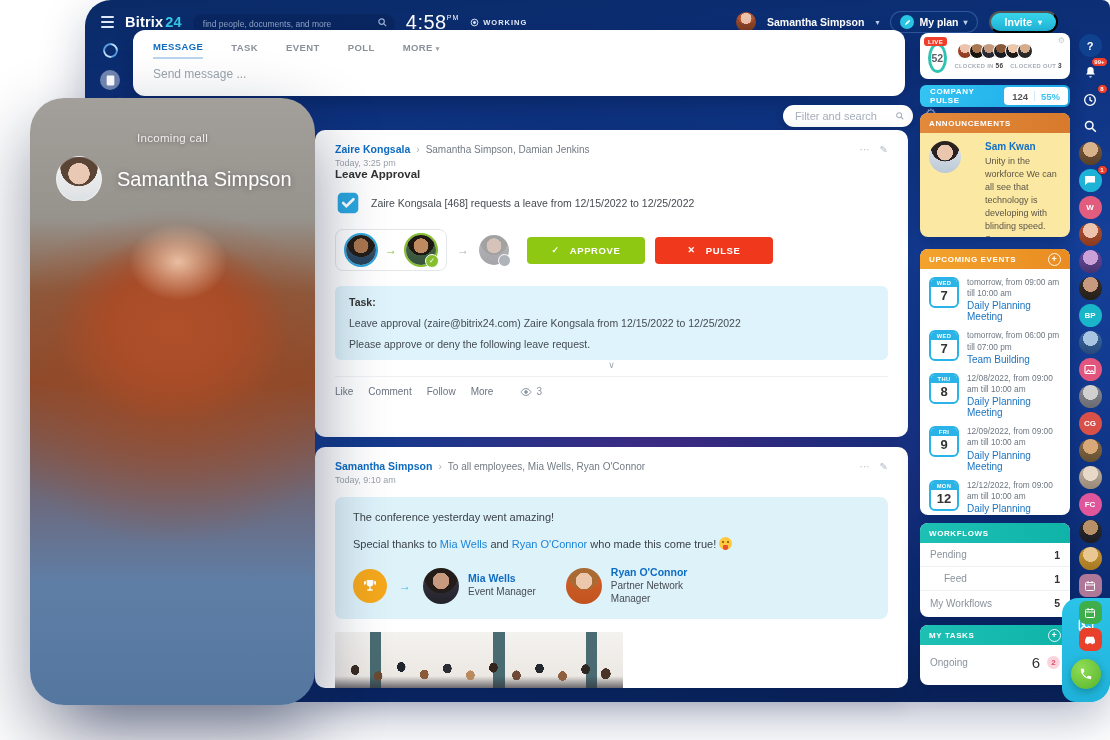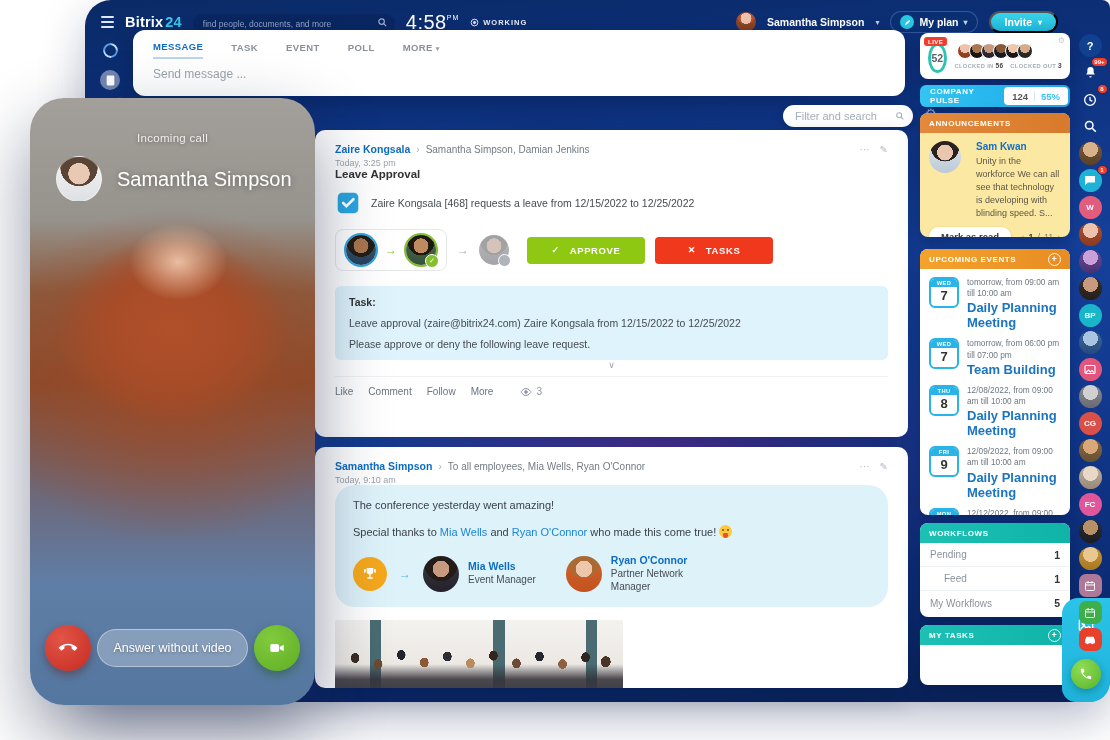--- a/index.html
+++ b/index.html
@@ -105,21 +105,21 @@
   .cmt-row{display:flex;align-items:center;gap:10px;margin-top:10px}
   .av-sam{width:26px;height:26px;border-radius:50%;flex:0 0 auto;background:
     radial-gradient(circle at 50% 34%,#eec3ae 0 30%,transparent 31%),
     radial-gradient(circle at 50% 20%,#b25130 0 48%,transparent 49%),linear-gradient(#7c93ad,#5d7countable)}
   .av-sam{background:
     radial-gradient(circle at 50% 34%,#eec3ae 0 30%,transparent 31%),
     radial-gradient(circle at 50% 20%,#b25130 0 48%,transparent 49%),linear-gradient(#7c93ad,#5d7a99)}
   .cmt-row input{flex:1;height:28px;border:1px solid #e2e6ea;border-radius:15px;padding:0 14px;font-size:10.5px;color:#555;outline:none}
   .cmt-row input::placeholder{color:#a7b0b8}
 
-  .msg-box{background:#def2fa;border-radius:20px;padding:14px 18px;}
+  .msg-box{background:#def2fa;border-radius:8px;padding:14px 18px;margin-top:12px}
   .msg-line{font-size:11px;color:#3c4248}
   .msg-line+.msg-line{margin-top:14px}
   .msg-link{color:#1c84d8;cursor:pointer}
   .emoji{display:inline-block;width:13px;height:13px;border-radius:50%;background:#ffc83d;position:relative;vertical-align:-2px;margin-left:3px}
   .emoji::before{content:"";position:absolute;left:3px;top:4px;width:2px;height:2px;background:#7a4b00;border-radius:50%;box-shadow:5px 0 0 #7a4b00}
   .emoji::after{content:"";position:absolute;left:4px;bottom:0px;width:5px;height:5px;background:#e8503a;border-radius:2px 2px 4px 4px}
   .people-row{display:flex;align-items:center;gap:12px;margin-top:16px}
   .trophy{width:34px;height:34px;border-radius:50%;background:#f5a81c;display:flex;align-items:center;justify-content:center;flex:0 0 auto}
   .person{display:flex;align-items:center;gap:9px}
   .p-av{width:36px;height:36px;border-radius:50%;flex:0 0 auto}
@@ -165,40 +165,40 @@
   .pulse-pct{color:#3fc1ef}
 
   .card-head{height:20px;display:flex;align-items:center;padding:0 9px;color:#fff;font-size:8px;font-weight:bold;letter-spacing:.6px}
   .head-orange{background:linear-gradient(90deg,#e2893b,#d87a2c)}
   .head-amber{background:linear-gradient(90deg,#f3a32d,#e98c22)}
   .head-teal{background:linear-gradient(90deg,#1ec0b4,#0fb3a8)}
   .plus-circle{margin-left:auto;width:13px;height:13px;border:1.2px solid rgba(255,255,255,.9);border-radius:50%;color:#fff;
     font-size:9px;line-height:11px;text-align:center;cursor:pointer}
 
   .announce{top:113px;height:124px;background:#fbe8a3}
-  .ann-body{padding:8px 9px 0;display:flex;gap:15px}
+  .ann-body{padding:8px 9px 0;display:flex;gap:24px}
   .av-kwan{width:32px;height:32px;border-radius:50%;flex:0 0 auto;background:
     radial-gradient(circle at 50% 36%,#e9c6ad 0 30%,transparent 31%),
     radial-gradient(circle at 50% 20%,#2a2220 0 46%,transparent 47%),linear-gradient(#dfe7ee,#bcc9d6)}
   .ann-name{color:#1470c4;font-size:10px;font-weight:bold}
   .ann-text{color:#5c5648;font-size:9px;line-height:1.45;margin-top:3px}
   .ann-foot{display:flex;align-items:center;margin-top:7px;padding:0 9px}
   .mark-read{background:#fff;border:none;border-radius:12px;padding:4px 12px;font-size:9.5px;font-weight:bold;color:#3a3a3a;
     cursor:pointer;box-shadow:0 1px 3px rgba(120,90,20,.25)}
   .pager{margin-left:auto;display:flex;align-items:center;gap:4px;font-size:9px;color:#8c8164}
   .pg-arrow{color:#cf8f4e;cursor:pointer;font-size:11px}
   .pg-cur{color:#3a3a3a;font-weight:bold}
 
   .events{top:249px;height:266px}
   .event-row{display:flex;gap:8px;padding:8px 9px 0;cursor:pointer}
   .date-badge{width:30px;height:31px;border:2px solid #29b3e6;border-radius:6px;overflow:hidden;flex:0 0 auto;background:#fff}
   .date-dow{background:#29b3e6;color:#fff;font-size:5.8px;font-weight:bold;text-align:center;letter-spacing:.4px;padding:1px 0}
   .date-num{text-align:center;font-size:13px;font-weight:bold;color:#333;line-height:18px}
   .event-when{font-size:8.3px;color:#6d7680;line-height:1.35}
-  .event-name{font-size:13px;color:#1b74c0;margin-top:1px;font-weight:bold}
+  .event-name{font-size:10px;color:#1b74c0;margin-top:1px;font-weight:normal}
 
   .workflows{top:523px;height:94px}
   .wf-row{display:flex;align-items:center;height:24px;padding:0 10px;border-bottom:1px solid #eef1f4;cursor:pointer}
   .wf-row:last-child{border-bottom:none}
   .wf-label{font-size:10px;color:#8a929b}
   .wf-indent{padding-left:14px}
   .wf-val{margin-left:auto;font-size:10.5px;font-weight:bold;color:#333}
 
   .mytasks{top:625px;height:60px}
   .mt-row{display:flex;align-items:center;gap:7px;padding:9px 10px 0;cursor:pointer}
@@ -363,21 +363,21 @@
         <span class="av av-approver av-check"></span>
       </span>
       <span class="chain-arrow arr-gray">→</span>
       <span class="av av-pending"></span>
       <button class="btn-approve">
         <span class="btn-ico">✓</span>
         <span>APPROVE</span>
       </button>
       <button class="btn-deny">
         <span class="btn-ico">✕</span>
-        <span>TASKS</span>
+        <span>PULSE</span>
       </button>
     </div>
     <div class="task-box">
       <div class="th">Task:</div>
       <div class="tl">Leave approval (zaire@bitrix24.com) Zaire Kongsala from 12/15/2022 to 12/25/2022</div>
       <div class="tl">Please approve or deny the following leave request.</div>
     </div>
     <div class="collapse">∨</div>
     <div class="p-divider"></div>
     <div class="actions">
@@ -562,20 +562,25 @@
       <span class="wf-label">My Workflows</span>
       <span class="wf-val">5</span>
     </div>
   </div>
 
   <div class="side-card mytasks">
     <div class="card-head head-teal">
       <span>MY TASKS</span>
       <span class="plus-circle">+</span>
     </div>
+    <div class="mt-row">
+      <span class="mt-label">Ongoing</span>
+      <span class="mt-val">6</span>
+      <span class="mt-badge">2</span>
+    </div>
   </div>
 
   <div class="rightrail">
       <div class="rail-item rail-help">?</div>
       <div class="rail-item rail-bell">
         <svg width="15" height="15" viewBox="0 0 24 24" fill="#fff">
           <path d="M12 3a5 5 0 0 0-5 5v4l-2 3h14l-2-3V8a5 5 0 0 0-5-5zM10 18a2 2 0 0 0 4 0z"></path>
         </svg>
         <span class="rail-badge">99+</span>
       </div>
@@ -652,27 +657,13 @@
   </div>
 </div>
 
 <div class="phone">
   <div class="phone-photo"></div>
   <div class="incoming">Incoming call</div>
   <div class="caller-row">
     <span class="caller-av"></span>
     <span class="caller-name">Samantha Simpson</span>
   </div>
-  <div class="call-controls">
-    <button class="cc-decline">
-      <svg width="18" height="18" viewBox="0 0 24 24" fill="#fff" style="transform:rotate(135deg)">
-          <path d="M6.6 10.8a15 15 0 0 0 6.6 6.6l2.2-2.2a1 1 0 0 1 1-.25 11 11 0 0 0 3.4.55 1 1 0 0 1 1 1V20a1 1 0 0 1-1 1A17 17 0 0 1 3 4a1 1 0 0 1 1-1h3.5a1 1 0 0 1 1 1 11 11 0 0 0 .55 3.4 1 1 0 0 1-.25 1z"></path>
-        </svg>
-    </button>
-    <button class="answer-pill">Answer without video</button>
-    <button class="cc-accept">
-      <svg width="18" height="16" viewBox="0 0 24 24" fill="#fff">
-          <rect x="2" y="6" width="13" height="12" rx="2.5"></rect>
-          <path d="M16 10.5l6-3.5v10l-6-3.5z"></path>
-        </svg>
-    </button>
-  </div>
 </div>
 
 </body></html>

